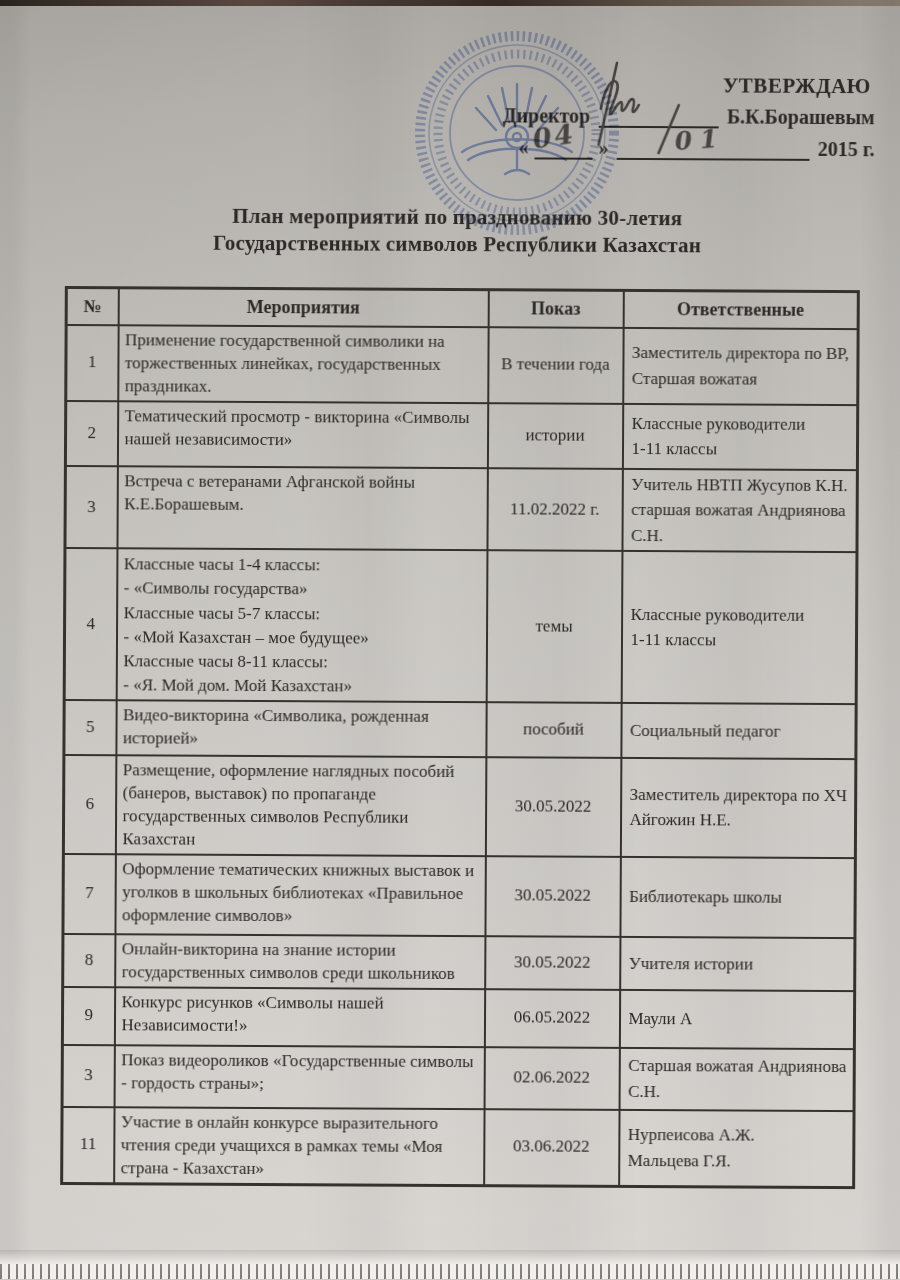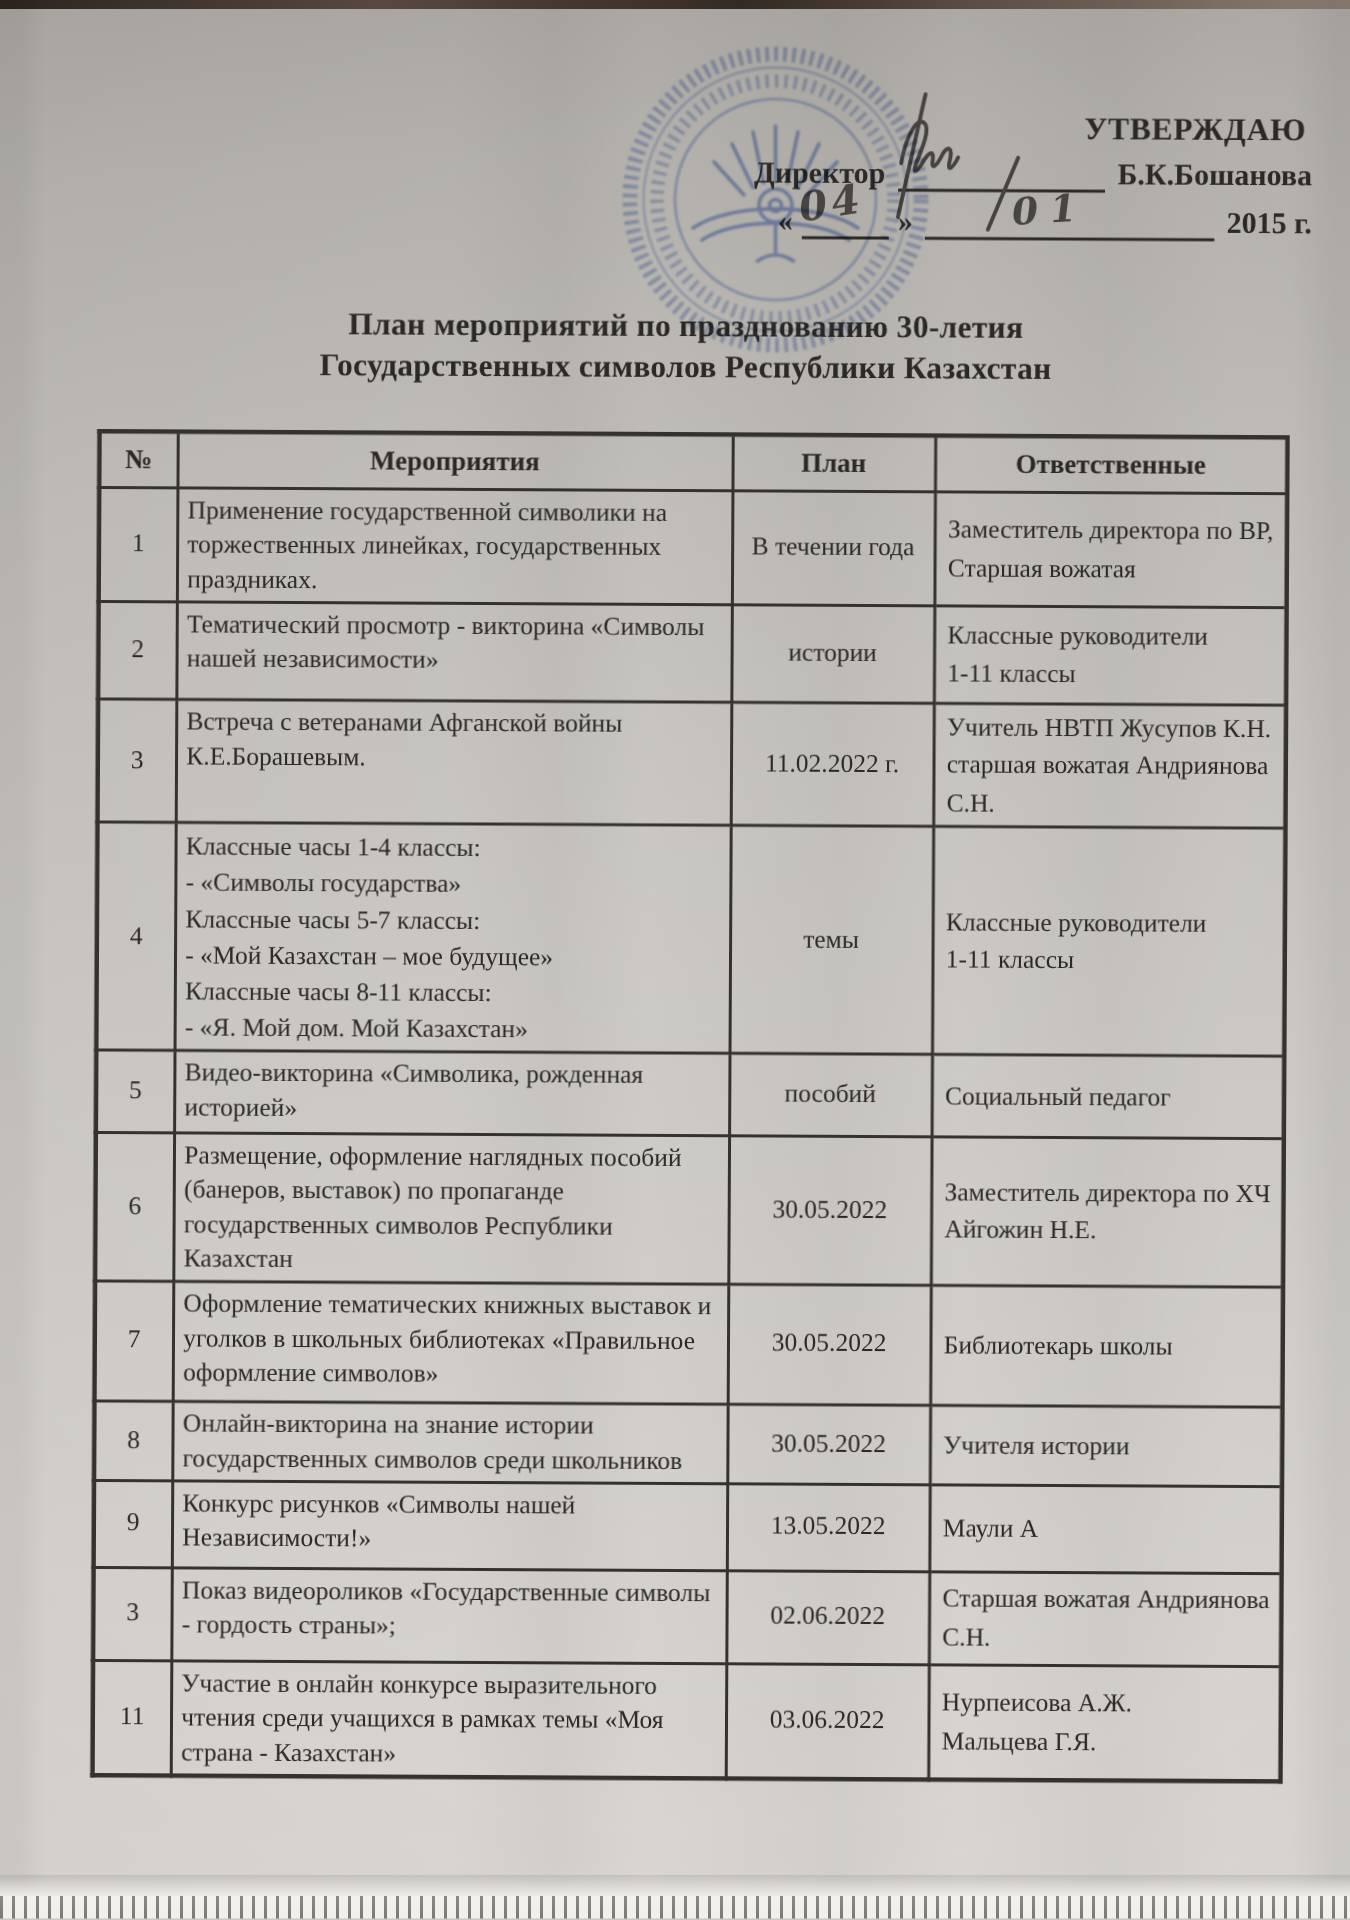--- a/index.html
+++ b/index.html
@@ -112,21 +112,21 @@
   <div class="table-edge"></div>
   <div class="wrinkles"></div>
 
   <div class="content">
 
     <div class="approval">
       <div class="approve-word">УТВЕРЖДАЮ</div>
       <div class="row line2">
         <span>Директор</span>
         <span class="blank grow"></span>
-        <span>Б.К.Бошанова</span>
+        <span>Б.К.Борашевым</span>
       </div>
       <div class="row line3">
         <span style="margin-left:16px">«</span>
         <span class="blank day"></span>
         <span>»</span>
         <span class="blank grow"></span>
         <span>2015 г.</span>
       </div>
 
       <svg class="signature-svg" width="78" height="96" viewBox="0 0 78 96">
@@ -151,21 +151,21 @@
       <colgroup>
           <col class="w-num">
           <col class="w-act">
           <col class="w-date">
           <col class="w-resp">
         </colgroup>
       <thead>
         <tr>
           <th>№</th>
           <th>Мероприятия</th>
-          <th>План</th>
+          <th>Показ</th>
           <th>Ответственные</th>
         </tr>
       </thead>
       <tbody>
         <tr>
           <td class="c-num">1</td>
           <td class="c-act">Применение государственной символики на торжественных линейках, государственных праздниках.</td>
           <td class="c-date">В течении года</td>
           <td class="c-resp">Заместитель директора по ВР, Старшая вожатая</td>
         </tr>
@@ -214,21 +214,21 @@
         </tr>
         <tr>
           <td class="c-num">8</td>
           <td class="c-act">Онлайн-викторина на знание истории государственных символов среди школьников</td>
           <td class="c-date">30.05.2022</td>
           <td class="c-resp">Учителя истории</td>
         </tr>
         <tr>
           <td class="c-num">9</td>
           <td class="c-act">Конкурс рисунков «Символы нашей Независимости!»</td>
-          <td class="c-date">13.05.2022</td>
+          <td class="c-date">06.05.2022</td>
           <td class="c-resp">Маули А</td>
         </tr>
         <tr>
           <td class="c-num">3</td>
           <td class="c-act">Показ видеороликов «Государственные символы - гордость страны»;</td>
           <td class="c-date">02.06.2022</td>
           <td class="c-resp">Старшая вожатая Андриянова С.Н.</td>
         </tr>
         <tr>
           <td class="c-num">11</td>

